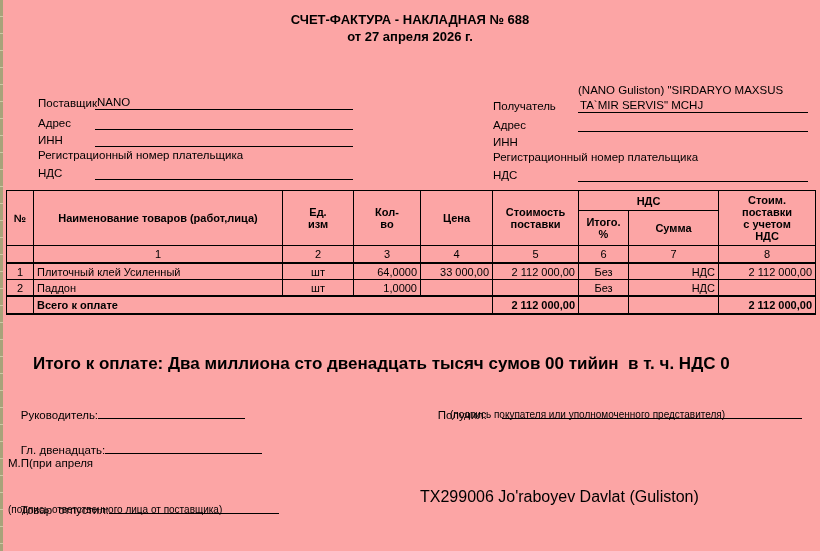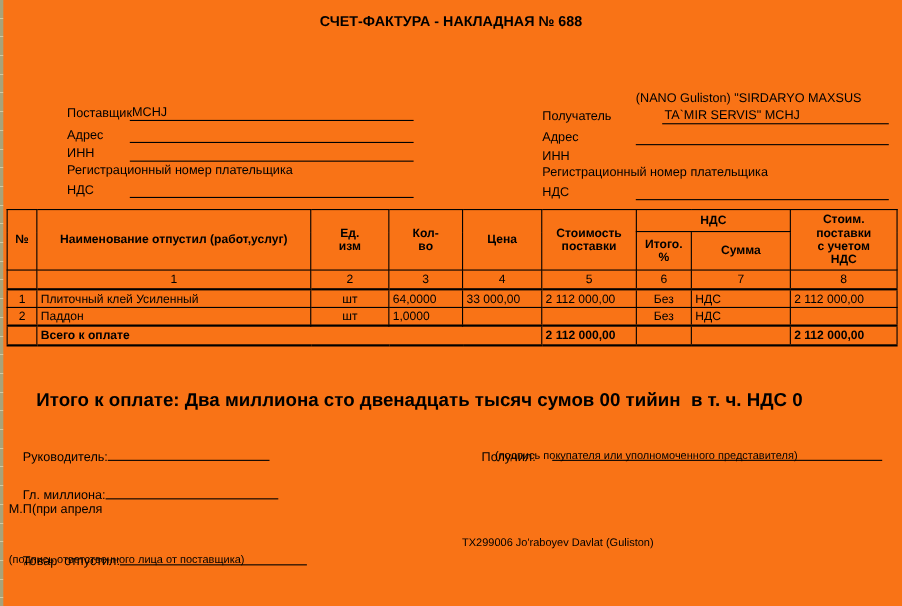--- a/index.html
+++ b/index.html
@@ -1,91 +1,92 @@
 <!DOCTYPE html>
 <html><head>
 <meta charset="utf-8">
 <style>
   html,body { margin:0; padding:0; background:#ffffff; }
   body { font-family:"Liberation Sans", sans-serif; color:#000; }
-  .page { position:relative; width:820px; height:551px; background:#f97316; overflow:hidden;text-decoration:underline; }
+  .page { position:relative; width:820px; height:551px; background:#fca5a5; overflow:hidden;text-decoration:underline; }
 
   .left-strip {
     position:absolute; left:0; top:0; width:3px; height:551px;
     background:repeating-linear-gradient(to bottom, #a8a37a 0px 16px, #cdc9a5 16px 17px);
   }
 
   .title-block {
     position:absolute; top:11px; left:0; width:820px;
     text-align:center; font-weight:bold; font-size:13px; line-height:17px;
   }
 
   
   .party { position:absolute; font-size:11.5px; }
-  .party.supplier { left:38px; top:86px; width:315px;margin-left:23px; }
+  .party.supplier { left:38px; top:86px; width:315px; }
   .party.receiver { left:493px; top:84px; width:315px; }
   .field-row { display:flex; align-items:flex-end; }
   .field-label { flex:none; padding-bottom:1px; }
   .supplier .field-label { width:57px; }
   .receiver .field-label { width:85px; }
   .field-line { flex:1; border-bottom:1px solid #000; min-height:14px; padding:0 2px 0 2px; line-height:14px; }
   .reg-row { margin:2px 0 1px 0; }
   .recv-name1 { padding-left:85px; line-height:13px; }
 
   
   table.invoice { position:absolute; left:6px; top:190px; width:809px;
     border-collapse:collapse; table-layout:fixed; font-size:11px; }
   table.invoice th, table.invoice td { border:1px solid #000; padding:0 3px; overflow:hidden; }
   table.invoice th { font-weight:bold; text-align:center; vertical-align:middle;
     white-space:pre-line; line-height:12px; padding:1px 2px; }
   tr.colnums td { text-align:center; height:16px; border-bottom:2px solid #000; }
   tr.item td { height:15px; }
   td.c { text-align:center; }
-  td.r { }
+  td.r { text-align:right; }
   tr.totals td { height:16px; border-top:2px solid #000; border-bottom:2px solid #000; font-weight:bold; }
 
   .summary { position:absolute; left:33px; top:354px; font-weight:bold; font-size:17px; white-space:pre; }
 
   .sig { position:absolute; font-size:11.5px; white-space:pre; }
   .uline { display:inline-block; border-bottom:1px solid #000; height:13px; vertical-align:baseline; }
   .note { position:absolute; font-size:10px; }
 </style>
 </head>
 <body>
 
 <div class="page">
   <div class="left-strip"></div>
 
   <div class="title-block">
     <div>СЧЕТ-ФАКТУРА - НАКЛАДНАЯ № 688</div>
+    <div>от 27 апреля 2026 г.</div>
   </div>
 
   <div class="party supplier">
     <div class="field-row" style="min-height:24px;">
       <span class="field-label">Поставщик</span>
-      <span class="field-line">MCHJ</span>
+      <span class="field-line">NANO</span>
     </div>
     <div class="field-row" style="min-height:20px;">
       <span class="field-label">Адрес</span>
       <span class="field-line"></span>
     </div>
     <div class="field-row" style="min-height:17px;">
       <span class="field-label">ИНН</span>
       <span class="field-line"></span>
     </div>
     <div class="reg-row">Регистрационный номер плательщика</div>
     <div class="field-row" style="min-height:18px;">
       <span class="field-label">НДС</span>
       <span class="field-line"></span>
     </div>
   </div>
 
   <div class="party receiver">
     <div class="recv-name1">(NANO Guliston) "SIRDARYO MAXSUS</div>
-    <div class="field-row" style="min-height:16px;gap:24px;">
+    <div class="field-row" style="min-height:16px;">
       <span class="field-label">Получатель</span>
       <span class="field-line">TA`MIR SERVIS" MCHJ</span>
     </div>
     <div class="field-row" style="min-height:19px;">
       <span class="field-label">Адрес</span>
       <span class="field-line"></span>
     </div>
     <div class="field-row" style="min-height:17px;">
       <span class="field-label">ИНН</span>
     </div>
@@ -104,21 +105,21 @@
       <col style="width:67px">
         <col style="width:72px">
         <col style="width:86px">
       <col style="width:50px">
         <col style="width:90px">
         <col style="width:97px">
     </colgroup>
     <tbody>
         <tr style="height:20px;">
       <th rowspan="2">№</th>
-      <th rowspan="2">Наименование отпустил (работ,услуг)</th>
+      <th rowspan="2">Наименование товаров (работ,лица)</th>
       <th rowspan="2">Ед.
 изм</th>
       <th rowspan="2">Кол-
 во</th>
       <th rowspan="2">Цена</th>
       <th rowspan="2">Стоимость
 поставки</th>
       <th colspan="2">НДС</th>
       <th rowspan="2">Стоим.
 поставки
@@ -178,24 +179,24 @@
   <div class="sig" style="left:425px; top:393px;">
     <span>Получил:</span><span class="uline" style="width:300px; margin-left:15px;"></span>
   </div>
 
   <div class="sig" style="left:8px; top:393px;">
     <span>Руководитель:</span><span class="uline" style="width:147px;"></span>
   </div>
   <div class="note" style="left:450px; top:409px; width:340px; text-align:left;">(подпись покупателя или уполномоченного представителя)</div>
 
   <div class="sig" style="left:8px; top:428px;">
-    <span>Гл. миллиона:</span><span class="uline" style="width:157px;"></span>
+    <span>Гл. двенадцать:</span><span class="uline" style="width:157px;"></span>
   </div>
 
   <div class="sig" style="left:8px; top:457px;">М.П(при апреля</div>
 
   <div class="sig" style="left:8px; top:488px;">
     <span>Товар  отпустил:</span><span class="uline" style="width:170px;"></span>
   </div>
   <div class="note" style="left:8px; top:504px;">(подпись ответственного лица от поставщика)</div>
 
-  <div class="sig" style="left:420px; top:488px; font-size:10px;">TX299006 Jo'raboyev Davlat (Guliston)</div>
+  <div class="sig" style="left:420px; top:488px; font-size:16px;">TX299006 Jo'raboyev Davlat (Guliston)</div>
 </div>
 
 </body></html>

